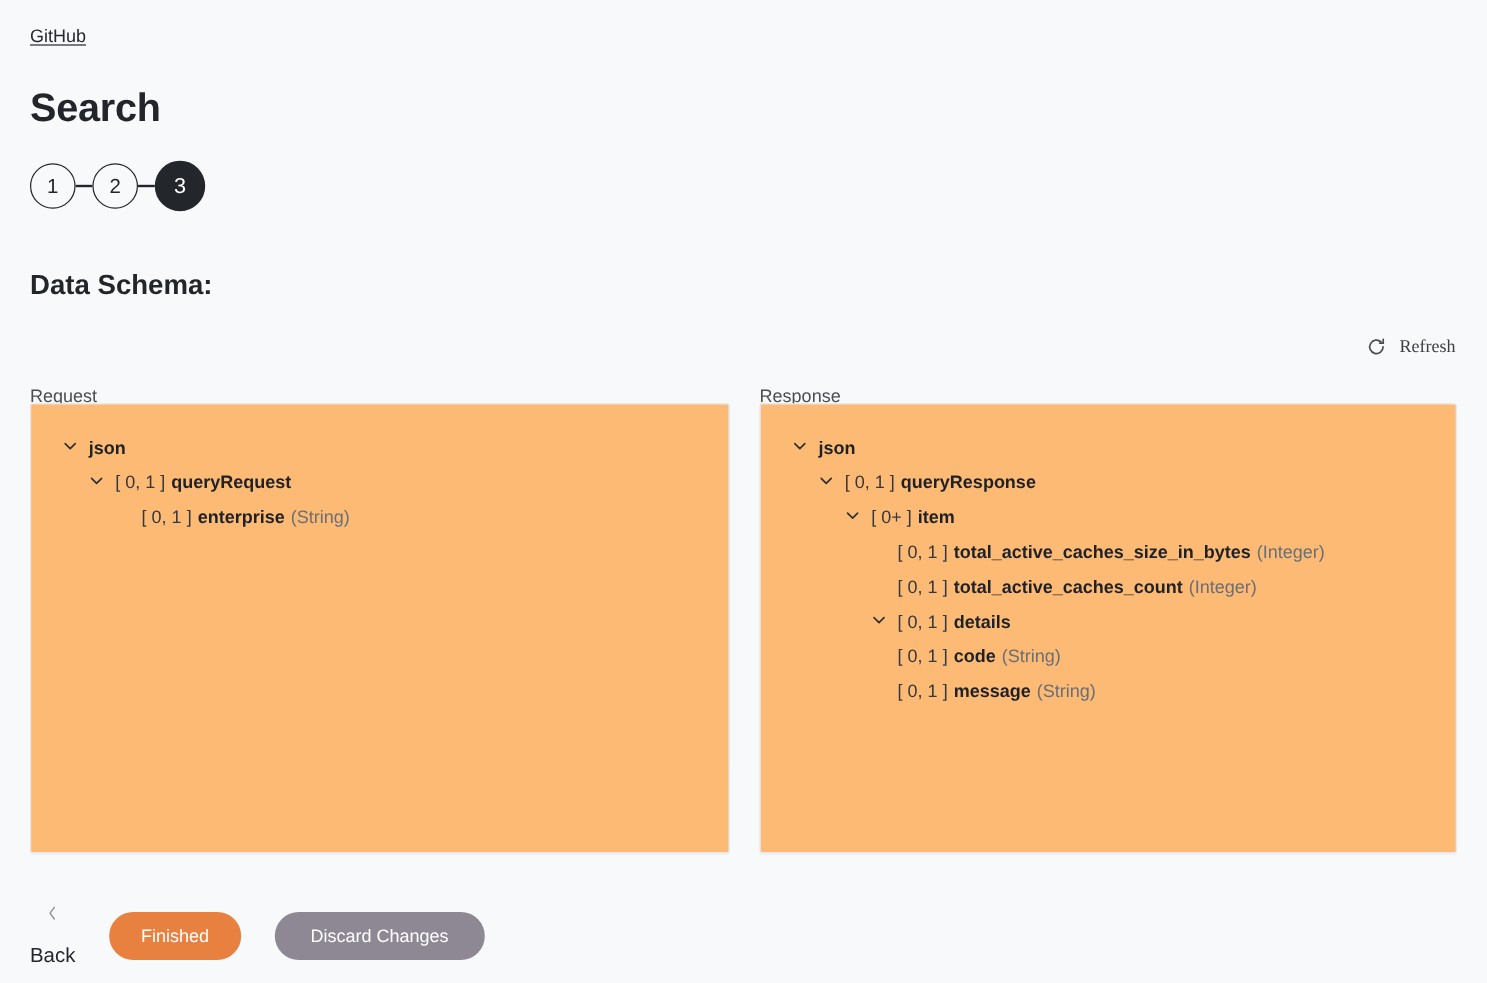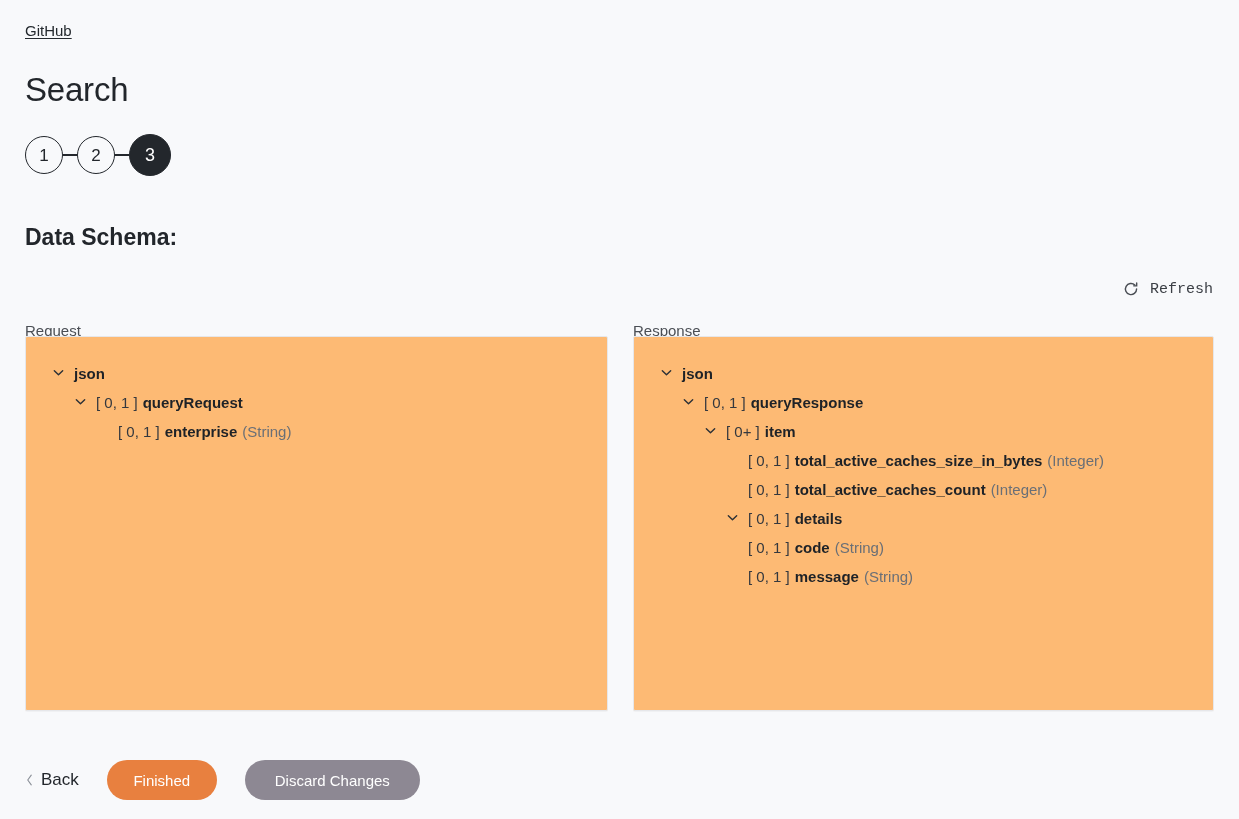--- a/index.html
+++ b/index.html
@@ -27,21 +27,21 @@
     text-decoration: underline;
     text-underline-offset: 2px;
     cursor: pointer;
   }
 
   
   .page-title {
     position: absolute;
     left: 25px; top: 68px;
     font-size: 33px;
-    font-weight: 400;
+    font-weight: 700;
     letter-spacing: -0.2px;
     line-height: 44px;
     color: #22262b;
     margin: 0;
   }
 
   
   .stepper {
     position: absolute;
     left: 25px; top: 134px;
@@ -96,21 +96,21 @@
     right: 26px; top: 280px;
     display: flex;
     align-items: center;
     gap: 10px;
     cursor: pointer;
     font-size: 15px;
     color: #3b3f45;
     background: none;
     border: none;
     padding: 0;
-    font-family: Liberation Mono, monospace;
+    font-family: Liberation Serif, serif;
   }
   .refresh-icon { display: block; width: 18px; height: 18px; }
 
   
   .col-label {
     position: absolute;
     font-size: 15px;
     line-height: 20px;
     color: #4a4e54;
     top: 321px;
@@ -163,29 +163,30 @@
     width: 1239px; height: 78px;
     background: #f8f9fb;
     display: flex;
     align-items: center;
     padding-left: 25px;
     gap: 0;
   }
   .back-btn {
     display: flex;
     align-items: center;
-    gap: 7px;
+    gap: 19px;
     background: none;
     border: none;
     font-family: inherit;
     font-size: 17px;
     color: #23272c;
     cursor: pointer;
     padding: 0;
     margin-right: 28px;
+    flex-direction: column;
   }
   .back-chev { width: 9px; height: 14px; color: #8b9098; display:block; }
   .btn {
     border: none;
     border-radius: 999px;
     font-family: inherit;
     font-size: 15px;
     color: #ffffff;
     cursor: pointer;
     height: 40px;

